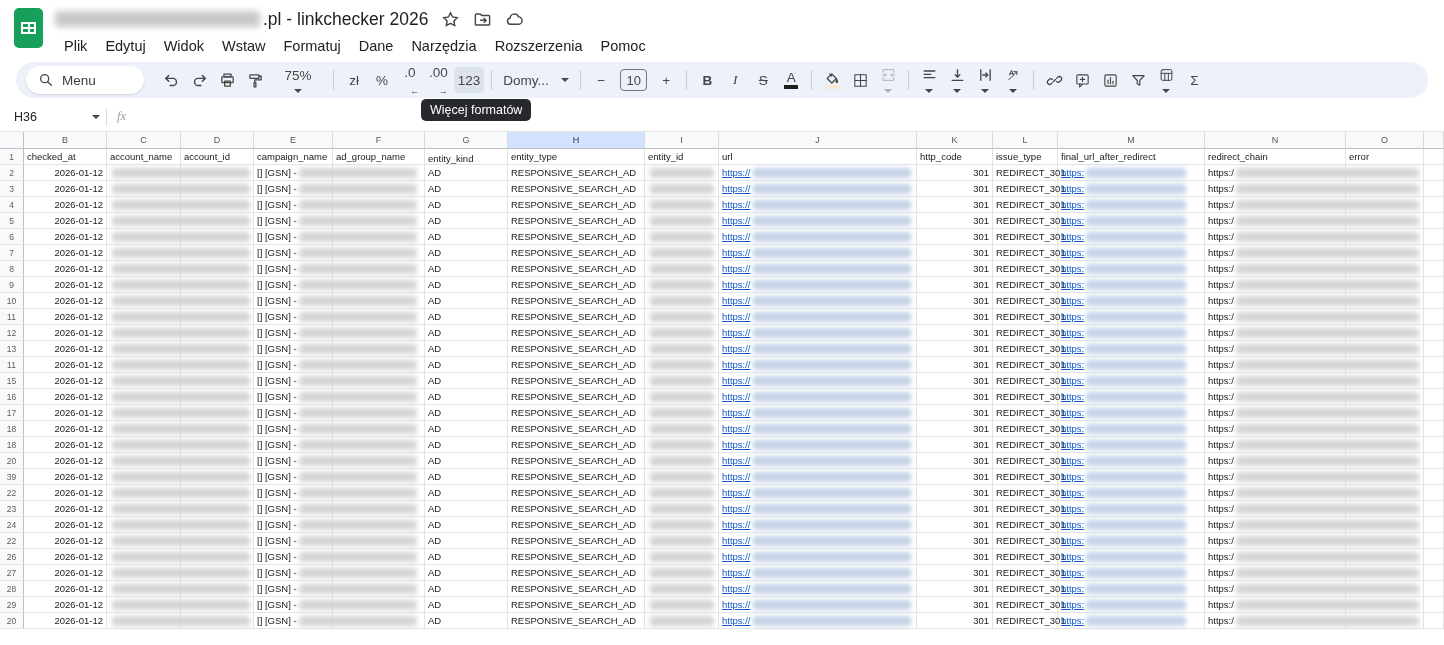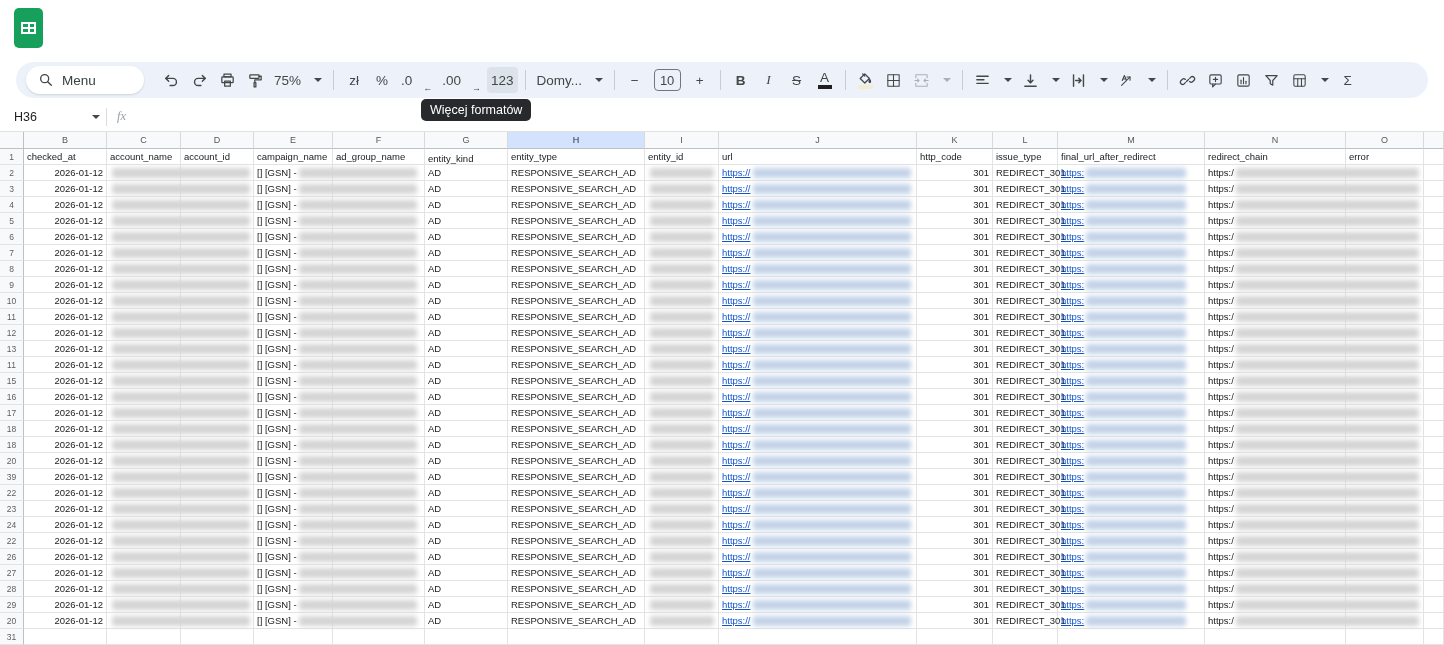--- a/index.html
+++ b/index.html
@@ -27,21 +27,21 @@
   .toolbar-wrap { padding:6px 16px 4px 16px; background:#fff; }
   .toolbar { height:36px; background:#edf2fa; border-radius:18px; display:flex;
              align-items:center; padding:0 8px 0 10px; gap:2px; }
   .search-pill { width:118px; height:28px; border-radius:14px; background:#fff; display:flex;
                  align-items:center; gap:8px; padding:0 12px; margin-right:12px;
                  box-shadow:0 1px 2px rgba(60,64,67,.18); }
   .search-pill .s-ico { width:16px; height:16px; color:#444746; }
   .search-pill .s-ico svg { width:100%; height:100%; }
   .search-label { font-size:13.5px; color:#3c4043; }
   .tbtn { min-width:26px; height:26px; border-radius:4px; display:flex; align-items:center;
-          justify-content:center; color:#444746; font-size:13.5px; gap:13px; padding:0 4px; cursor:default; }
+          justify-content:center; color:#444746; font-size:13.5px; gap:6px; padding:0 4px; cursor:default;flex-direction:column; }
   .tbtn svg { width:17px; height:17px; }
   .tbtn.active { background:#dde3ea; }
   .tbtn.disabled { opacity:.38; }
   .caret { width:0; height:0; border-left:4px solid transparent; border-right:4px solid transparent;
            border-top:4.5px solid #444746; display:inline-block; }
   .tsep { width:1px; height:20px; background:#c6cdd6; margin:0 5px; flex:none; }
   .lbl { font-size:13.5px; color:#444746; }
   .lbl.b { font-weight:bold; }
   .lbl.i { font-style:italic; font-family:"Liberation Serif", serif; }
   .lbl.strike { text-decoration:line-through; }
@@ -87,20 +87,53 @@
   .redact.blue { background:#c3d2e8; }
 </style>
 </head>
 <body>
 
 <div class="titlebar">
   <div class="logo">
     <div class="logo-grid"></div>
   </div>
   <div class="title-stack">
+    <div class="title-row">
+      <div class="doc-title">
+        <span class="redact-title"></span>
+          <span>.pl - linkchecker 2026</span>
+      </div>
+      <span class="tb-ico">
+        <svg viewBox="0 0 24 24" fill="none" stroke="currentColor" stroke-width="1.8">
+            <path d="M12 3.5l2.6 5.3 5.9.9-4.2 4.1 1 5.8L12 16.9l-5.3 2.7 1-5.8L3.5 9.7l5.9-.9z"></path>
+          </svg>
+      </span>
+      <span class="tb-ico">
+        <svg viewBox="0 0 24 24" fill="none" stroke="currentColor" stroke-width="1.8">
+            <path d="M3 6a1 1 0 0 1 1-1h5l2 2h9a1 1 0 0 1 1 1v10a1 1 0 0 1-1 1H4a1 1 0 0 1-1-1z"></path>
+            <path d="M9 13h7M13.5 10l3 3-3 3"></path>
+          </svg>
+      </span>
+      <span class="tb-ico">
+        <svg viewBox="0 0 24 24" fill="none" stroke="currentColor" stroke-width="1.8">
+            <path d="M7 18a4 4 0 0 1-.6-7.9A5.5 5.5 0 0 1 17 8.6 4.2 4.2 0 0 1 16.6 18z"></path>
+          </svg>
+      </span>
+    </div>
+    <div class="menu-row" id="menu-row">
+        <div class="menu-item">Plik</div>
+        <div class="menu-item">Edytuj</div>
+        <div class="menu-item">Widok</div>
+        <div class="menu-item">Wstaw</div>
+        <div class="menu-item">Formatuj</div>
+        <div class="menu-item">Dane</div>
+        <div class="menu-item">Narzędzia</div>
+        <div class="menu-item">Rozszerzenia</div>
+        <div class="menu-item">Pomoc</div>
+      </div>
   </div>
 </div>
 
 <div class="toolbar-wrap">
   <div class="toolbar" id="toolbar">
       <div class="search-pill">
         <span class="s-ico"><svg viewBox="0 0 24 24" fill="none" stroke="currentColor" stroke-width="2" stroke-linecap="round" stroke-linejoin="round">
             <circle cx="10" cy="10" r="6"></circle>
             <line x1="14.5" y1="14.5" x2="20" y2="20"></line>
           </svg></span>
@@ -1637,31 +1670,13 @@
         <span class="lnk">https:</span>
         <span class="redact blue" style="width: 100px;"></span>
       </div>
       <div class="cell" style="width: 141px;">
         <span>https:/</span>
         <span class="redact gray" style="width: 183px;"></span>
       </div>
       <div class="cell" style="width: 78px;"></div>
       <div class="cell" style="width: 20px;"></div>
     </div>
-    <div class="grow">
-      <div class="rownum">31</div>
-      <div class="cell" style="width: 83px;"></div>
-      <div class="cell" style="width: 74px;"></div>
-      <div class="cell" style="width: 73px;"></div>
-      <div class="cell" style="width: 79px;"></div>
-      <div class="cell" style="width: 92px;"></div>
-      <div class="cell" style="width: 83px;"></div>
-      <div class="cell" style="width: 137px;"></div>
-      <div class="cell" style="width: 74px;"></div>
-      <div class="cell" style="width: 198px;"></div>
-      <div class="cell" style="width: 76px;"></div>
-      <div class="cell" style="width: 65px;"></div>
-      <div class="cell" style="width: 147px;"></div>
-      <div class="cell" style="width: 141px;"></div>
-      <div class="cell" style="width: 78px;"></div>
-      <div class="cell" style="width: 20px;"></div>
-    </div>
   </div>
 
 </body></html>

